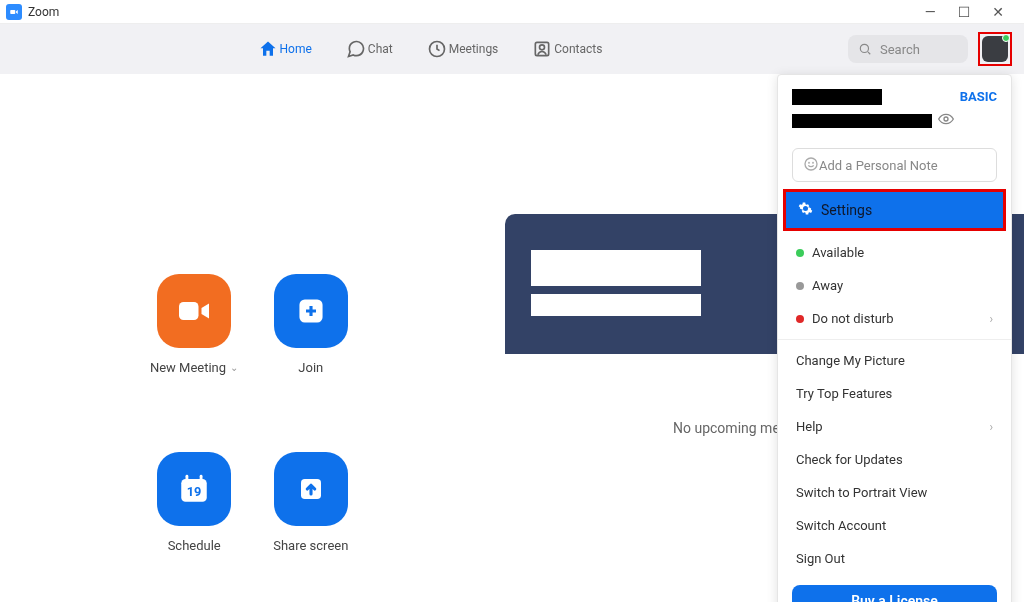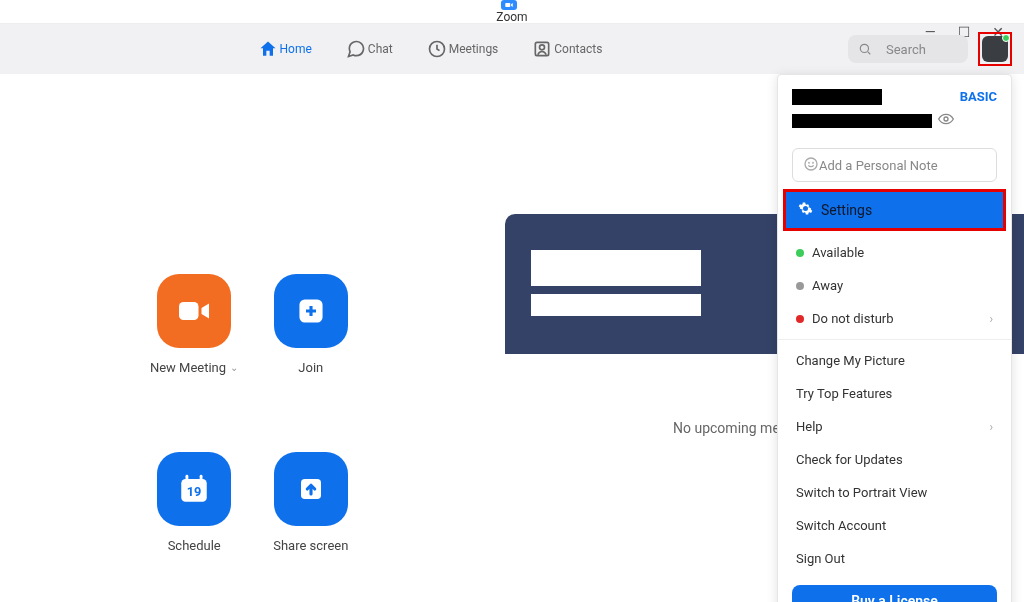--- a/index.html
+++ b/index.html
@@ -1,33 +1,33 @@
 <!DOCTYPE html>
 <html><head>
   <meta charset="utf-8">
   <style>
     * { box-sizing: border-box; margin: 0; padding: 0; font-family: -apple-system, BlinkMacSystemFont, "Segoe UI", Roboto, Arial, sans-serif; }
     body { width: 1024px; height: 602px; background: #fff; overflow: hidden; position: relative; }
 
     
-    .titlebar { height: 24px; background: #fff; display: flex; align-items: center; padding: 0 6px; border-bottom: 1px solid #eee; flex-direction: column; }
+    .titlebar { height: 24px; background: #fff; display: flex; align-items: center; padding: 0 6px; border-bottom: 1px solid #eee; }
     .titlebar-icon { width: 16px; height: 16px; background: #2d8cff; border-radius: 3px; display: flex; align-items: center; justify-content: center; margin-right: 6px; }
     .titlebar-icon svg { width: 10px; height: 10px; }
     .titlebar-title { font-size: 12px; color: #333; }
     .titlebar-controls { margin-left: auto; display: flex; gap: 22px; padding-right: 14px; color: #555; }
     .titlebar-controls span { font-size: 14px; cursor: pointer; }
 
     
     .navbar { height: 50px; background: #f1f1f4; display: flex; align-items: center; padding: 0 12px; }
     .nav-center { display: flex; gap: 34px; margin: 0 auto; }
     .nav-item { display: flex; flex-direction: row; align-items: center; gap: 2px; cursor: pointer; color: #666; font-size: 12px; }
     .nav-item.active { color: #0e71eb; }
     .nav-icon { width: 20px; height: 20px; display: flex; align-items: center; justify-content: center; }
     .nav-right { display: flex; align-items: center; gap: 10px; }
-    .search-box { background: #e5e5e8; border-radius: 8px; height: 28px; width: 120px; display: flex; align-items: center; padding: 0 10px; color: #888; font-size: 13px; gap: 14px; }
+    .search-box { background: #e5e5e8; border-radius: 8px; height: 28px; width: 120px; display: flex; align-items: center; padding: 0 10px; color: #888; font-size: 13px; gap: 8px; }
     .avatar-wrap { border: 2px solid #e60000; padding: 2px; position: relative; }
     .avatar { width: 26px; height: 26px; background: #3a3d42; border-radius: 6px; position: relative; }
     .presence-dot { position: absolute; top: -2px; right: -2px; width: 8px; height: 8px; border-radius: 50%; background: #3bcc5a; border: 1px solid #fff; }
 
     
     .content { display: flex; height: calc(100% - 74px); }
     .home-left { width: 505px; padding-top: 200px; display: flex; justify-content: center; }
     .actions-grid { display: grid; grid-template-columns: 1fr 1fr; column-gap: 74px; row-gap: 44px; gap: 28px; }
     .action-btn { display: flex; flex-direction: column; align-items: center; gap: 12px; }
     .action-tile { width: 74px; height: 74px; border-radius: 22px; display: flex; align-items: center; justify-content: center; cursor: pointer; }

